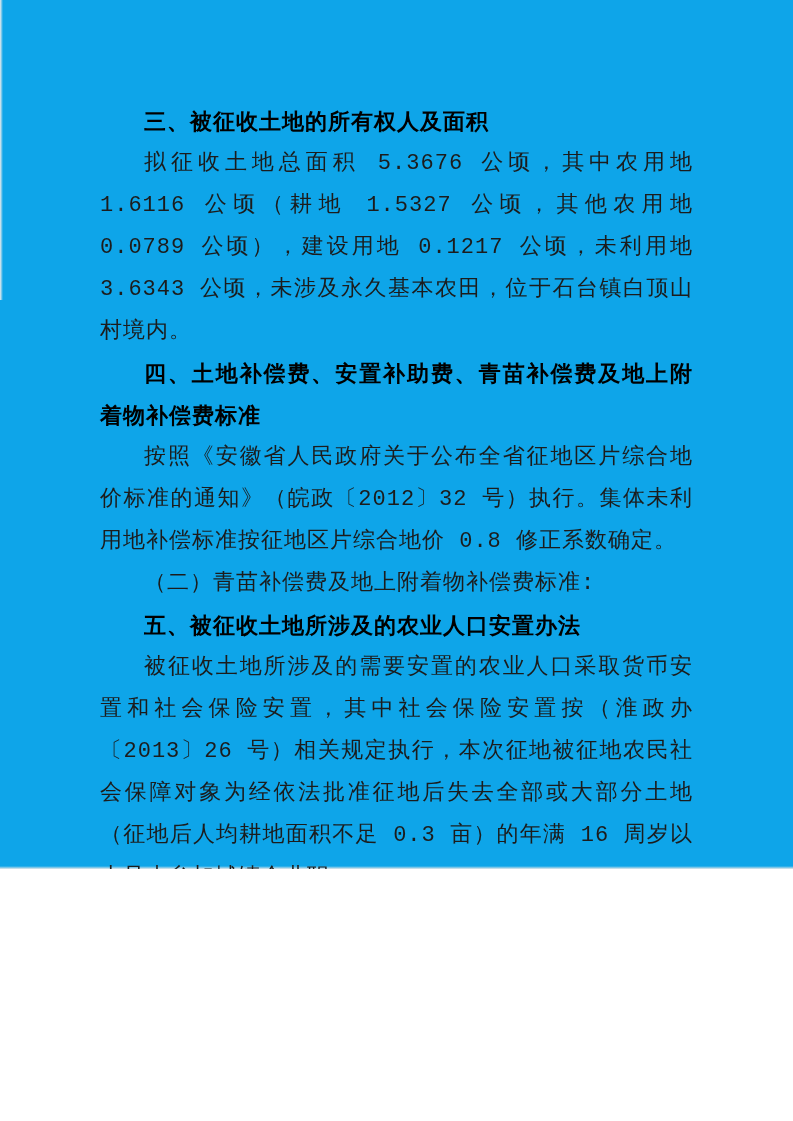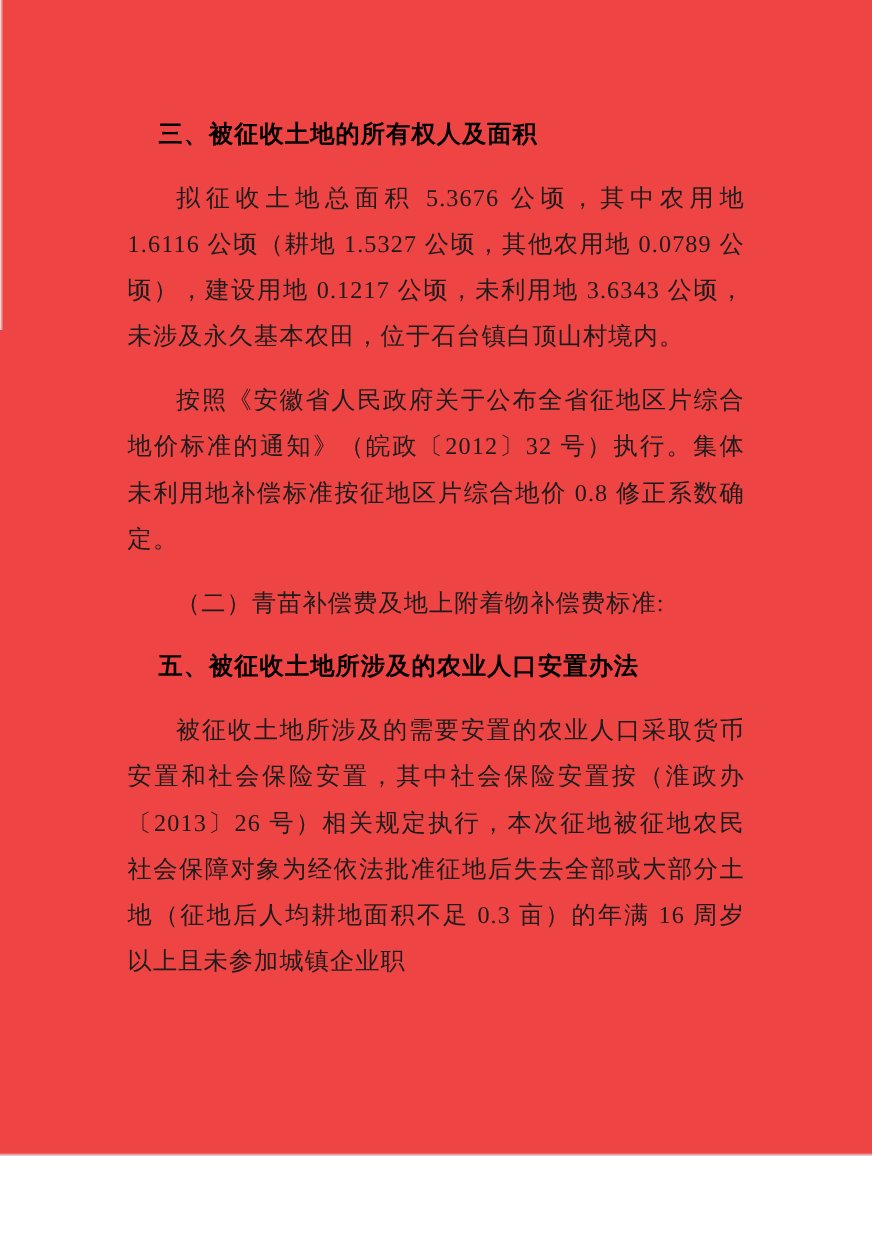--- a/index.html
+++ b/index.html
@@ -3,22 +3,22 @@
 <meta charset="utf-8">
 <style>
   html, body {
     margin: 0;
     padding: 0;
     background: #ffffff;
   }
   .page {
     position: relative;
     width: 793px;
-    height: 1051px;
-    background: #ef4444;
+    height: 869px;
+    background: #0ea5e9;
     overflow: hidden;
     box-sizing: border-box;
     color: #1c1c1c;
   }
   
   .scan-edge-left {
     position: absolute;
     left: 0; top: 0;
     width: 3px; height: 300px;
     background: linear-gradient(to right, #ededed, rgba(255,255,255,0));
@@ -46,41 +46,43 @@
     font-family: "Liberation Sans", "DejaVu Sans", sans-serif;
     font-weight: bold;
     color: #000000;
     font-size: 22px;
     line-height: 42px;
     margin: 0;
     text-indent: 2em;
     text-align: justify;
   }
   .paragraph {
-    margin: 16px;
+    margin: 0;
     text-indent: 2em;
     text-align: justify;
+    font-family: Liberation Mono, monospace;
   }
 </style>
 </head>
 <body>
 
 <div class="page">
 
   <div class="scan-edge-left"></div>
   <div class="scan-edge-bottom"></div>
 
   <div class="text-block">
 
     <div class="section">
       <h3 class="section-heading">三、被征收土地的所有权人及面积</h3>
       <p class="paragraph">拟征收土地总面积 5.3676 公顷，其中农用地 1.6116 公顷（耕地 1.5327 公顷，其他农用地 0.0789 公顷），建设用地 0.1217 公顷，未利用地 3.6343 公顷，未涉及永久基本农田，位于石台镇白顶山村境内。</p>
     </div>
 
     <div class="section">
+      <h3 class="section-heading">四、土地补偿费、安置补助费、青苗补偿费及地上附着物补偿费标准</h3>
       <p class="paragraph">按照《安徽省人民政府关于公布全省征地区片综合地价标准的通知》（皖政〔2012〕32 号）执行。集体未利用地补偿标准按征地区片综合地价 0.8 修正系数确定。</p>
       <p class="paragraph">（二）青苗补偿费及地上附着物补偿费标准:</p>
     </div>
 
     <div class="section">
       <h3 class="section-heading">五、被征收土地所涉及的农业人口安置办法</h3>
       <p class="paragraph">被征收土地所涉及的需要安置的农业人口采取货币安置和社会保险安置，其中社会保险安置按（淮政办〔2013〕26 号）相关规定执行，本次征地被征地农民社会保障对象为经依法批准征地后失去全部或大部分土地（征地后人均耕地面积不足 0.3 亩）的年满 16 周岁以上且未参加城镇企业职</p>
     </div>
 
   </div>

